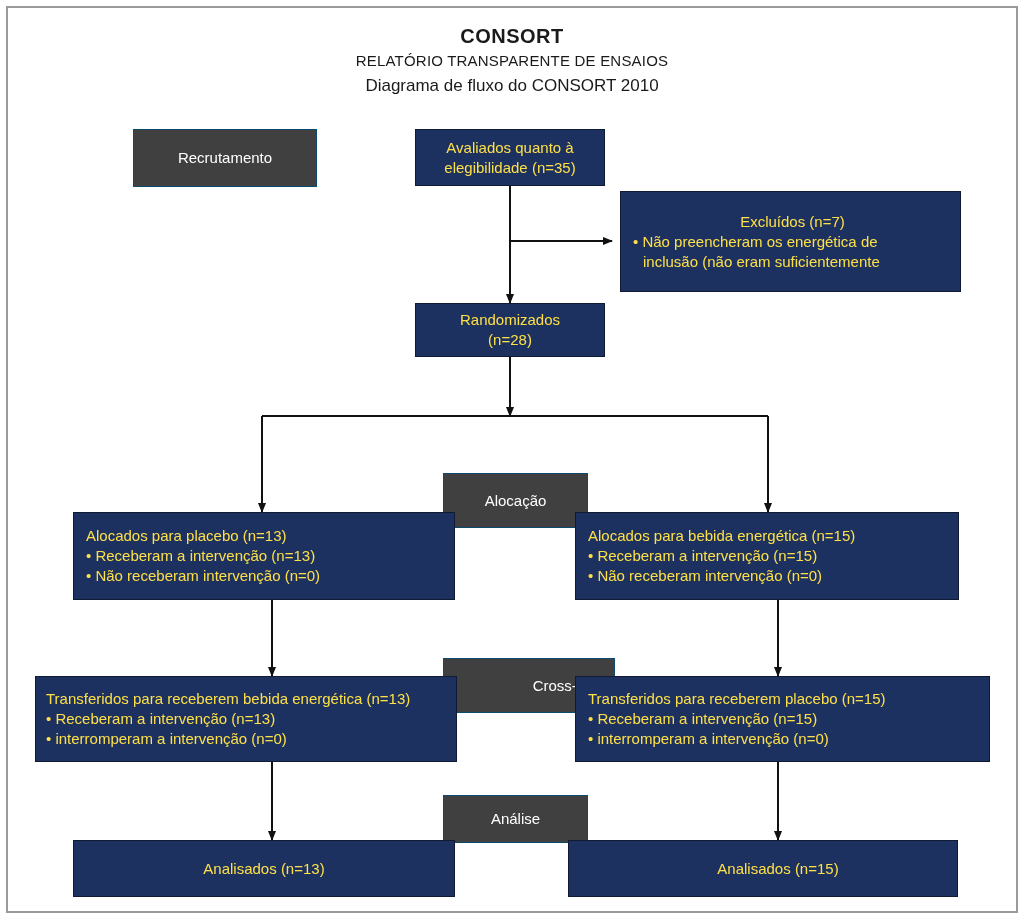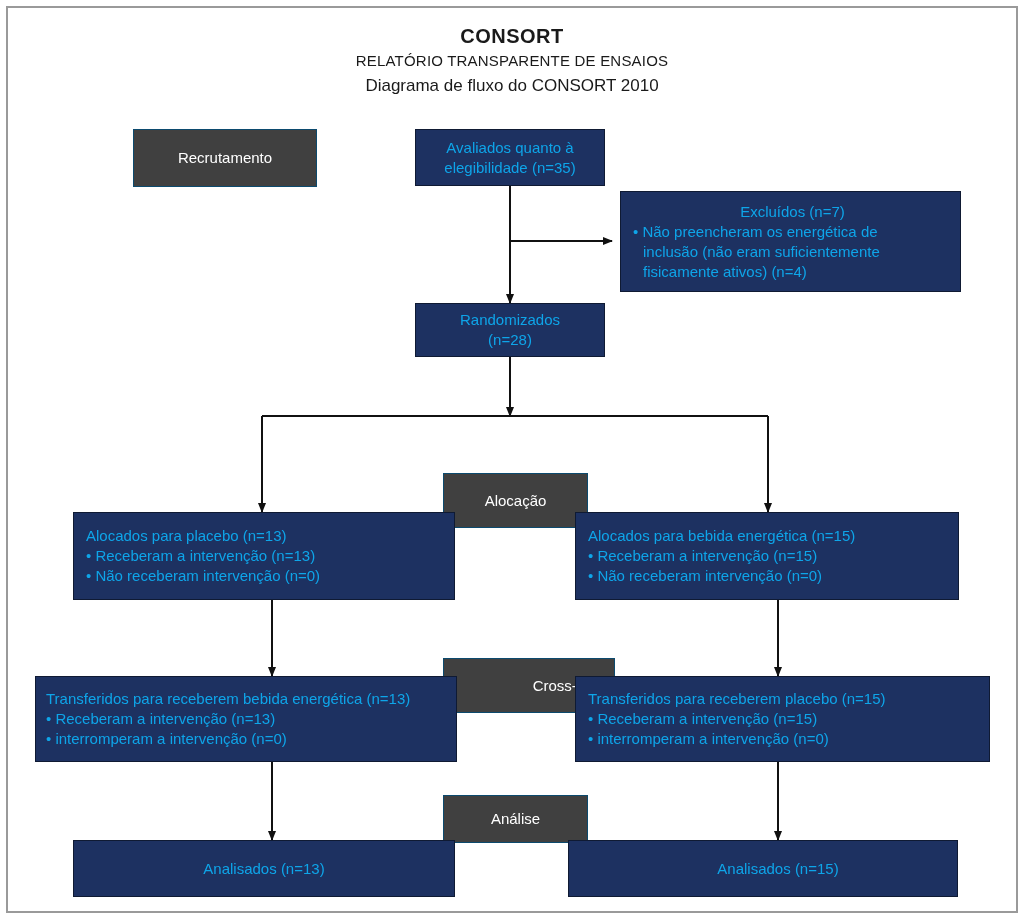--- a/index.html
+++ b/index.html
@@ -50,21 +50,21 @@
     font-size: 17px;
     line-height: 24px;
   }
   .box {
     position: absolute;
     box-sizing: border-box;
     border: 1px solid #0f1a33;
     display: flex;
     align-items: center;
     justify-content: center;
-    color: #0ea5e9;
+    color: #fde047;
     font-size: 15px;
     line-height: 20px;
     text-align: center;
     padding: 4px 8px;
   }
   .navy {
     background: #1d3161;
   }
   .green {
     background: #404040;
@@ -152,21 +152,20 @@
       <div>Avaliados quanto à</div>
       <div>elegibilidade (n=35)</div>
     </div>
   </div>
 
   <div class="box navy left-align" style="left:620px; top:191px; width:341px; height:101px;">
     <div class="lines" style="text-align:center;">
       <div>Excluídos (n=7)</div>
       <div style="text-align:left;">• Não preencheram os energética de</div>
       <div style="text-align:left; padding-left:10px;">inclusão (não eram suficientemente</div>
-      <div style="text-align:left; padding-left:10px;">fisicamente ativos) (n=4)</div>
     </div>
   </div>
 
   <div class="box navy" style="left:415px; top:303px; width:190px; height:54px;">
     <div class="lines">
       <div>Randomizados</div>
       <div>(n=28)</div>
     </div>
   </div>
 

